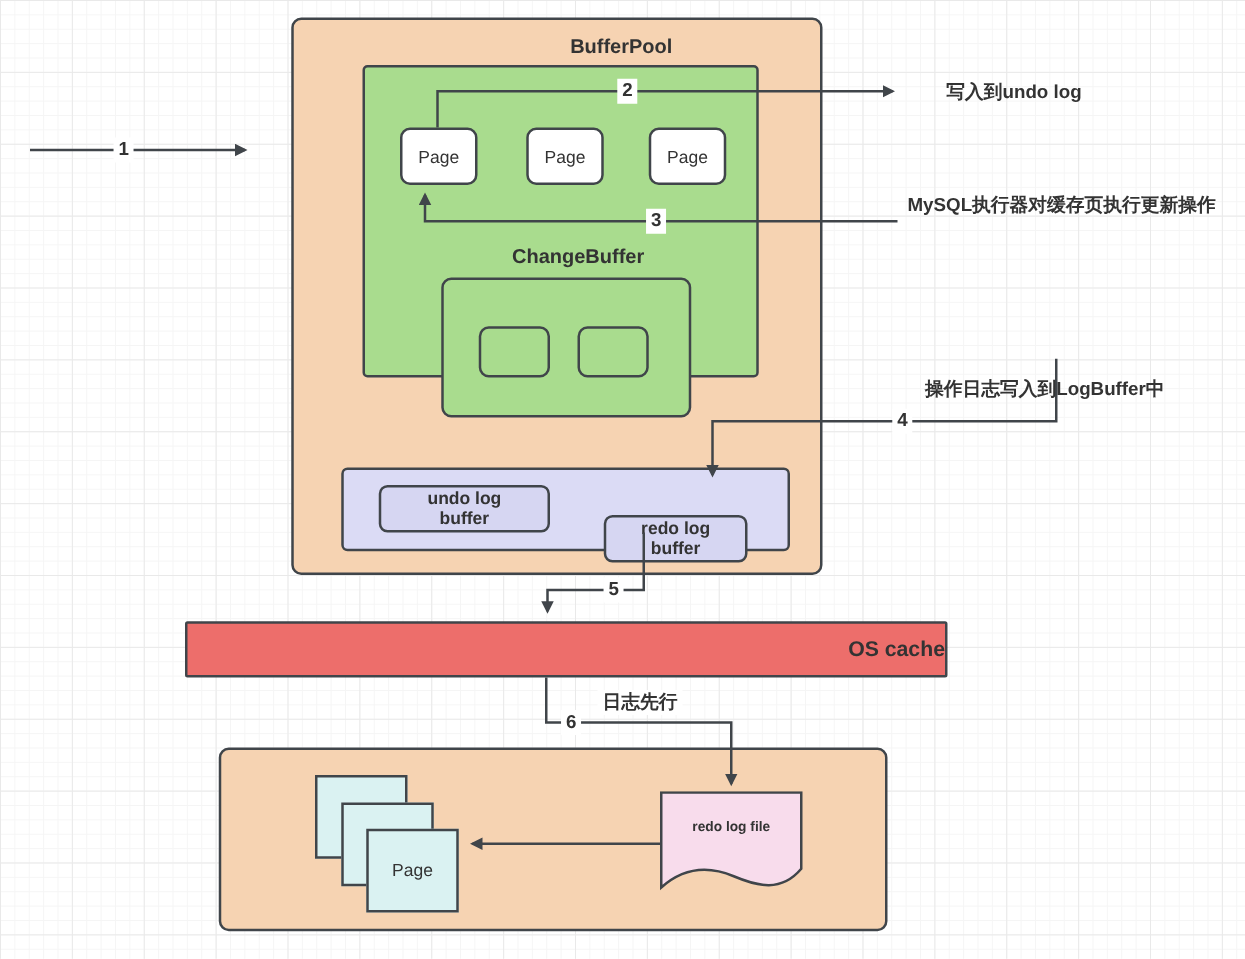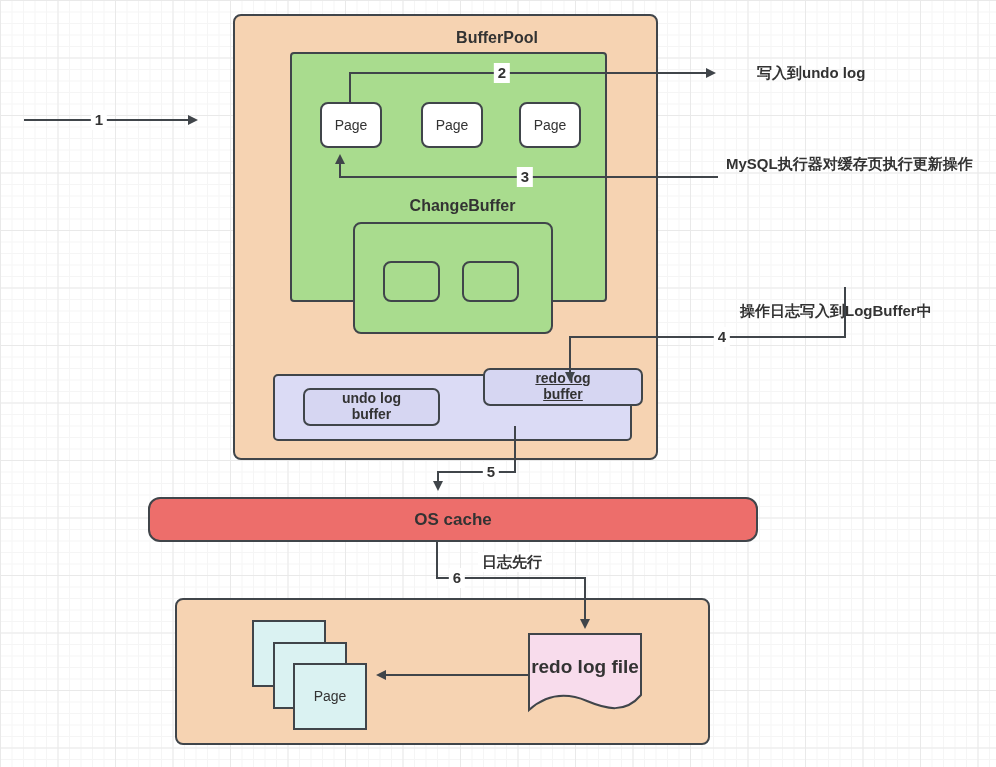--- a/index.html
+++ b/index.html
@@ -25,31 +25,31 @@
   .green  { background:#A9DC8E; }
   .r8 { border-radius:8px; }
   .r4 { border-radius:4px; }
   .page {
     background:#ffffff; border:2px solid #40454A; border-radius:8px;
     font-size:14px; color:#333; text-align:center;
   }
   .lavbig { background:#DBDBF5; border-radius:5px; }
   .lavsm  { background:#D6D6F2; border-radius:7px; text-align:center;
             font-weight:bold; font-size:14px; line-height:16px; padding-top:0; }
-  .oscache { background:#ED6E6B; border-radius:12px; text-align:center;
+  .oscache { background:#ED6E6B; border-radius:2px; text-align:right;
              font-weight:bold; font-size:17px; line-height:42px; }
   .cyan { background:#DAF2F2; border:2px solid #40454A; text-align:center;
           font-size:14px; color:#333; }
   .chip { position:absolute; transform:translate(-50%,-50%);
           background:#ffffff; padding:0 4px; font-weight:bold; font-size:15px;
           color:#333; line-height:20px; z-index:30; white-space:nowrap; }
   .ann { z-index:30; }
   #wires { position:absolute; left:0; top:0; z-index:20; pointer-events:none; }
   .shape-layer { z-index:10; }
-  .doc-text { position:absolute; font-weight:bold; font-size:19px; text-align:center; z-index:25; }
+  .doc-text { position:absolute; font-weight:bold; font-size:11px; text-align:center; z-index:25; }
   .querytext { position:absolute; font-weight:bold; font-size:15px; text-align:center; }
 </style>
 </head>
 <body>
 
 <div class="abs shape-layer" style="left:0;top:0;width:996px;height:767px;">
 
 
   <div class="box orange r8" style="left:233px;top:14px;width:425px;height:446px;"></div>
   <div class="title" style="left:233px;top:29px;width:511px;padding-left:17px;">BufferPool</div>
@@ -69,21 +69,21 @@
   <div class="title" style="left:290px;top:197px;width:345px;">ChangeBuffer</div>
   <div class="box green r8" style="left:353px;top:222px;width:200px;height:112px;"></div>
   <div class="box green r8" style="left:383px;top:261px;width:57px;height:41px;"></div>
   <div class="box green r8" style="left:462px;top:261px;width:57px;height:41px;"></div>
 
   <div class="box lavbig" style="left:273px;top:374px;width:359px;height:67px;"></div>
   <div class="box lavsm" style="left:303px;top:388px;width:137px;height:38px;">
     <div>undo log</div>
     <div>buffer</div>
   </div>
-  <div class="box lavsm" style="left:483px;top:368px;width:160px;height:38px;text-decoration:underline;">
+  <div class="box lavsm" style="left:483px;top:412px;width:115px;height:38px;">
     <div>redo log</div>
     <div>buffer</div>
   </div>
 
   <div class="box oscache" style="left:148px;top:497px;width:610px;height:45px;">
     <span>OS cache</span>
   </div>
 
   <div class="box orange r8" style="left:175px;top:598px;width:535px;height:147px;"></div>
 

